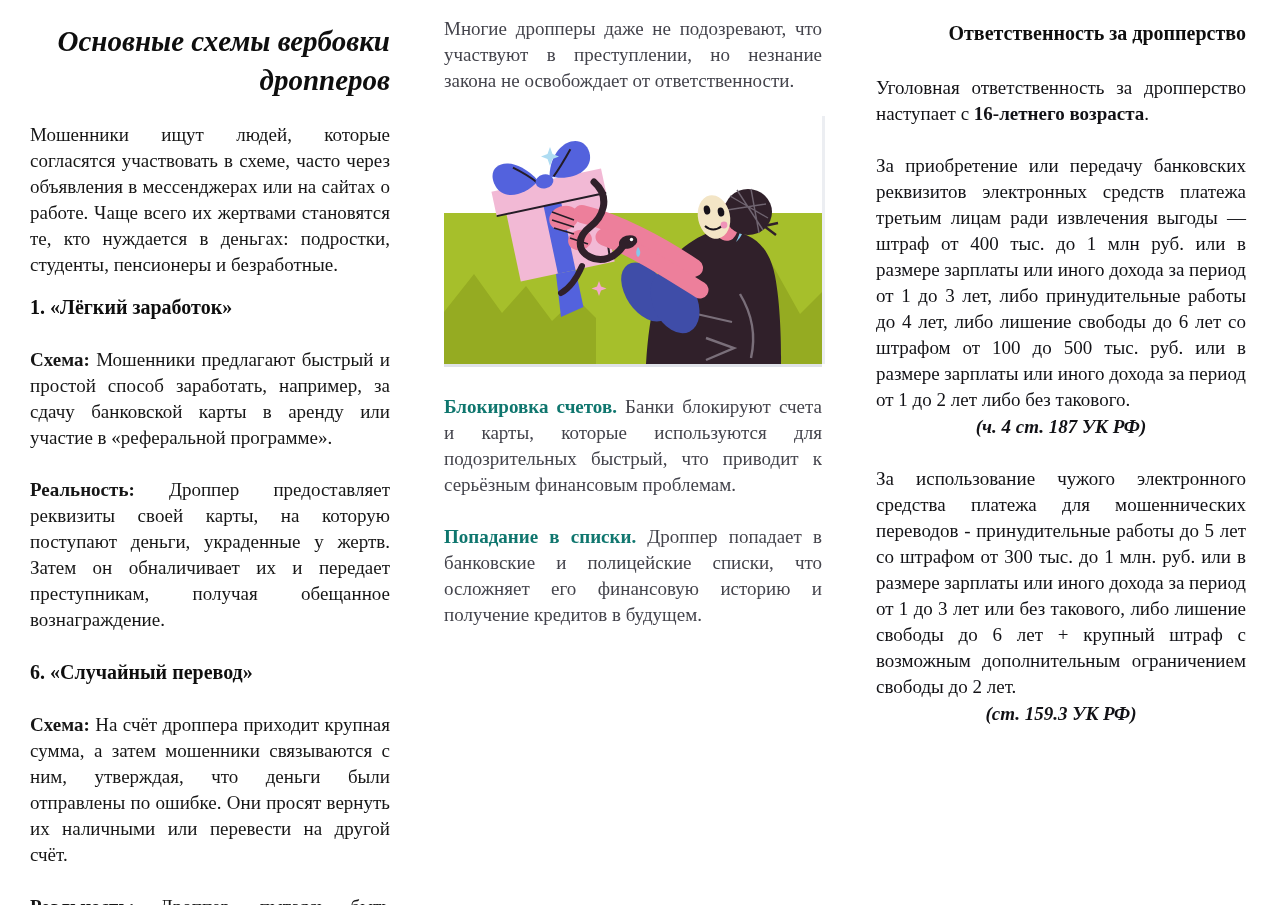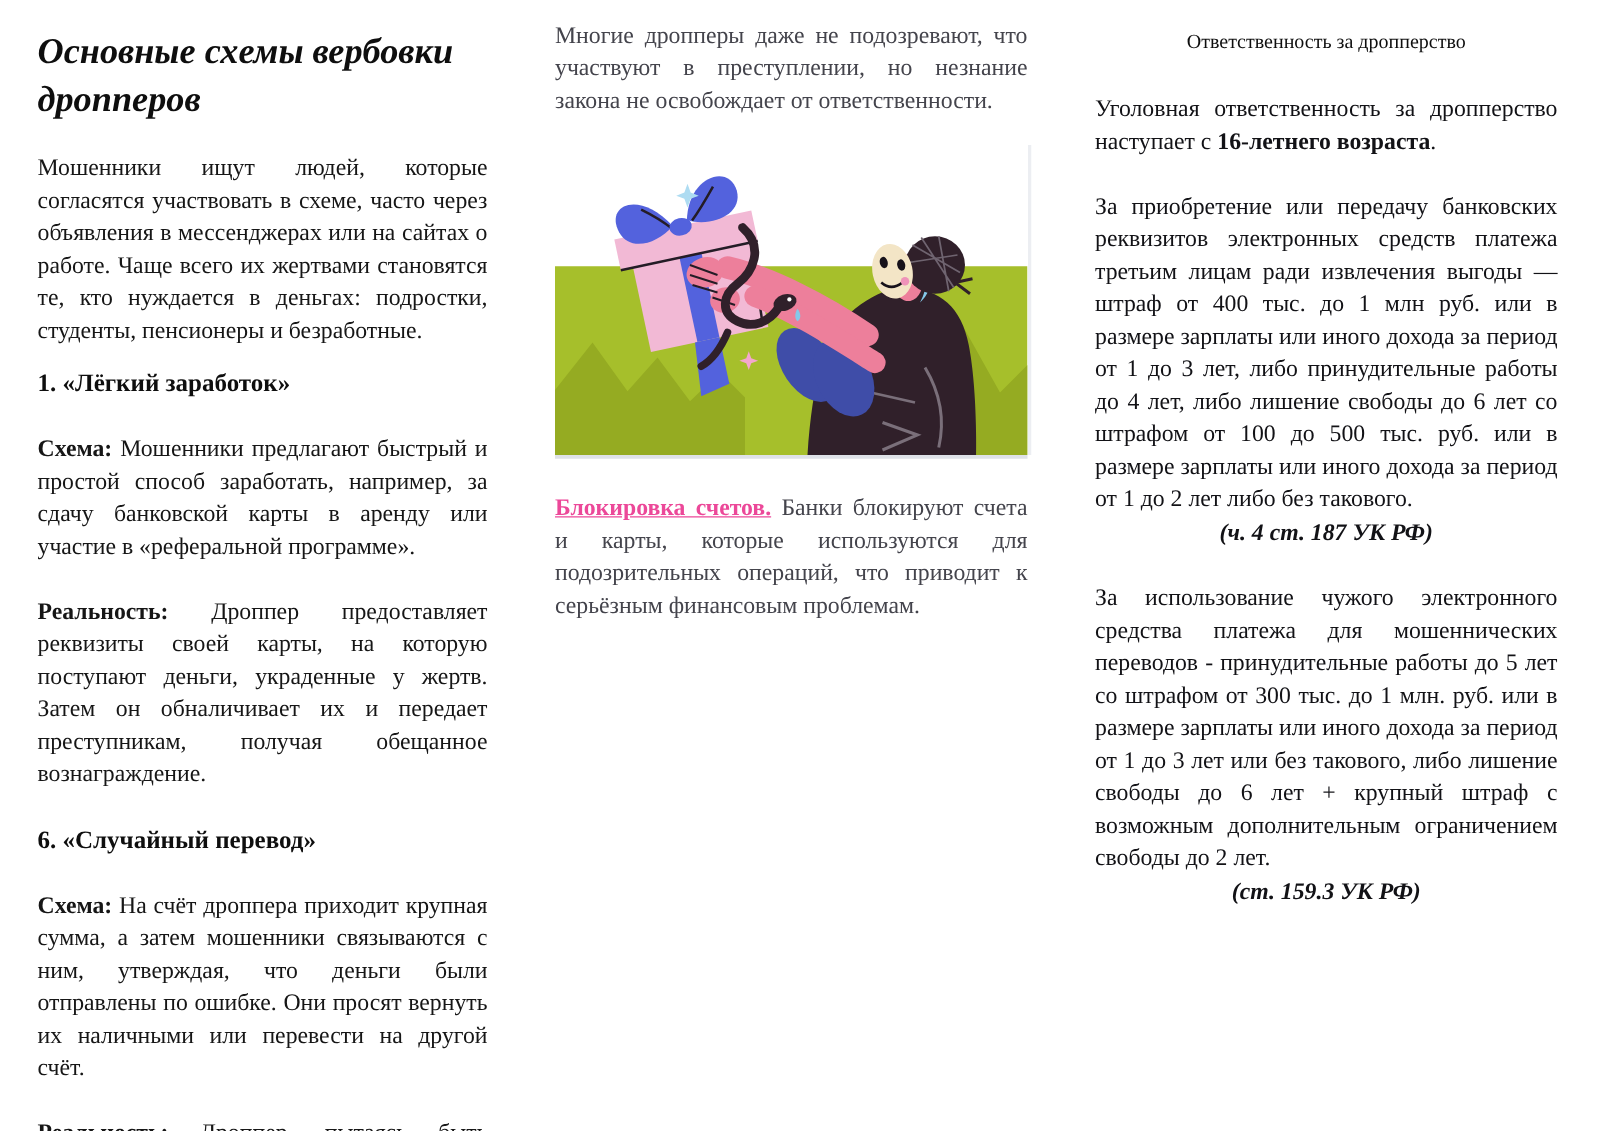--- a/index.html
+++ b/index.html
@@ -28,51 +28,51 @@
     color: #161616;
   }
   .runin { font-weight: bold; }
 
   
   .title {
     font-size: 29px;
     line-height: 39px;
     font-weight: bold;
     font-style: italic;
-    text-align: left;
+    text-align: right;
     margin: 6px 0 22px 0;
     color: #0e0e0e;
   }
   .sec {
     font-size: 20px;
     line-height: 26px;
     font-weight: bold;
     text-align: left;
     margin: 0 0 27px 0;
     color: #0e0e0e;
   }
   .col1 .intro-first { margin-bottom: 16px; }
 
   
   .col2 .body { color: #44444c; }
-  .col2 .runin { color: #ec4899; text-decoration: underline; }
+  .col2 .runin { color: #0f766e; }
   .col2 .intro { margin-bottom: 22px; }
   .illustration-wrap {
     width: 378px; height: 248px;
     margin: 0 0 30px 0;
     box-shadow: 0 3px 0 #dfe2e8, 3px 0 0 #eceef2;
   }
   .illustration-wrap svg { display: block; }
 
   
   .col3 .heading {
-    font-size: 16px;
+    font-size: 20px;
     line-height: 27px;
-    font-weight: normal;
-    text-align: center;
+    font-weight: bold;
+    text-align: right;
     margin: 4px 0 28px 0;
     color: #0e0e0e;
   }
   .col3 .body { color: #121216; }
   .para-tight { margin-bottom: 0; }
   .ref {
     font-size: 19px;
     line-height: 27px;
     font-weight: bold;
     font-style: italic;
@@ -164,23 +164,24 @@
         <path d="M138,150 C132,164 126,172 117,177" stroke="var(--ill-dark,#30202a)" stroke-width="6" stroke-linecap="round" fill="none"></path>
         <ellipse cx="184" cy="126" rx="9.5" ry="6.5" fill="var(--ill-dark,#30202a)" transform="rotate(-18 184 126)"></ellipse>
         <circle cx="187.5" cy="123.5" r="1.7" fill="#ffffff"></circle>
         <path d="M194,131 c3,4 3,8 0,10 c-2.4,-2 -2.4,-6 0,-10 z" fill="var(--ill-hair_blue,#85c8ea)"></path>
 
         <path d="M106,31 L108.5,38 L115,40.5 L108.5,43 L106,50 L103.5,43 L97,40.5 L103.5,38 Z" fill="var(--ill-sparkle_blue,#aedcf2)"></path>
         <path d="M155,165 L157,170.5 L162.5,172.5 L157,174.5 L155,180 L153,174.5 L147.5,172.5 L153,170.5 Z" fill="var(--ill-sparkle_pink,#f4a7cd)"></path>
       </svg>
     </div>
 
-    <p class="body"><b class="runin">Блокировка счетов.</b> <span>Банки блокируют счета и карты, которые используются для подозрительных операций, что приводит к серьёзным финансовым проблемам.</span></p>
+    <p class="body"><b class="runin">Блокировка счетов.</b> <span>Банки блокируют счета и карты, которые используются для подозрительных быстрый, что приводит к серьёзным финансовым проблемам.</span></p>
 
 
+    <p class="body"><b class="runin">Попадание в списки.</b> <span>Дроппер попадает в банковские и полицейские списки, что осложняет его финансовую историю и получение кредитов в будущем.</span></p>
   </section>
 
   <section class="col col3">
     <h2 class="heading">Ответственность за дропперство</h2>
 
     <p class="body"><span>Уголовная ответственность за дропперство наступает с </span><b>16-летнего возраста</b><span>.</span></p>
 
     <p class="body para-tight">За приобретение или передачу банковских реквизитов электронных средств платежа третьим лицам ради извлечения выгоды — штраф от 400 тыс. до 1 млн руб. или в размере зарплаты или иного дохода за период от 1 до 3 лет, либо принудительные работы до 4 лет, либо лишение свободы до 6 лет со штрафом от 100 до 500 тыс. руб. или в размере зарплаты или иного дохода за период от 1 до 2 лет либо без такового.</p>
     <p class="ref">(ч. 4 ст. 187 УК РФ)</p>
 

